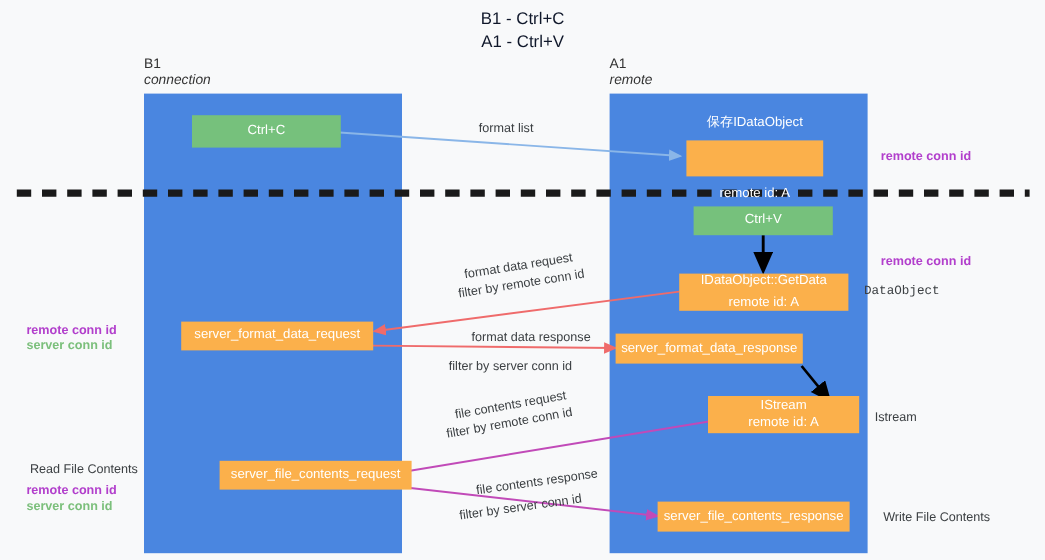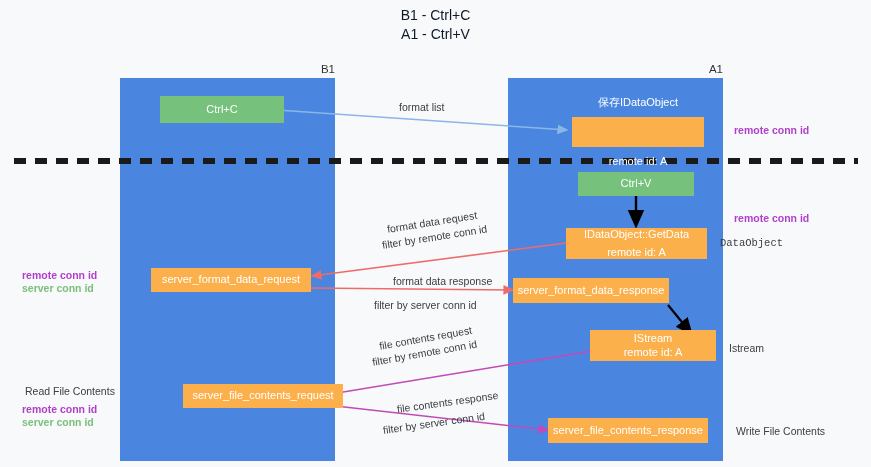--- a/index.html
+++ b/index.html
@@ -8,21 +8,21 @@
     background:#f8f9fa;
     font-family:"Liberation Sans", sans-serif;
     overflow:hidden;
     position:relative;
   }
   #stage{position:absolute;left:0;top:0;width:871px;height:467px;}
   .lane{position:absolute;background:#4a86e0;}
   .lane-b1{left:120px;top:78px;width:215px;height:383px;}
   .lane-a1{left:508px;top:78px;width:215px;height:383px;}
 
-  .hdr{position:absolute;text-align:right;color:#333;font-size:11.5px;line-height:13px;margin-top:15px;}
+  .hdr{position:absolute;text-align:left;color:#333;font-size:11.5px;line-height:13px;}
   .hdr .l1{display:block;}
   .hdr .l2{display:block;font-style:italic;}
 
   .title{
     position:absolute;left:0;top:6px;width:871px;text-align:center;
     color:#0f172a;font-size:14px;line-height:19px;
   }
 
   .node{
     position:absolute;box-sizing:border-box;
@@ -96,21 +96,21 @@
 
     <line x1="592" y1="351" x2="319" y2="396" stroke="#c14ab8" stroke-width="1.6" marker-end="url(#ah-mag)"></line>
 
     <line x1="318" y1="404" x2="548" y2="430" stroke="#c14ab8" stroke-width="1.6" marker-end="url(#ah-mag)"></line>
   </svg>
 
   <div class="node green" style="left:160px;top:96px;width:124px;height:27px;">
     <span>Ctrl+C</span>
   </div>
 
-  <div class="node orange" style="left:572px;top:117px;width:132px;height:30px;gap:46px;">
+  <div class="node orange" style="left:572px;top:117px;width:114px;height:30px;gap:46px;">
     <span>保存IDataObject</span>
     <span>remote id: A</span>
   </div>
 
   <div class="node green" style="left:578px;top:172px;width:116px;height:24px;">
     <span>Ctrl+V</span>
   </div>
 
   <div class="node orange" style="left:566px;top:228px;width:141px;height:31px;justify-content:space-between;">
     <span>IDataObject::GetData</span>

